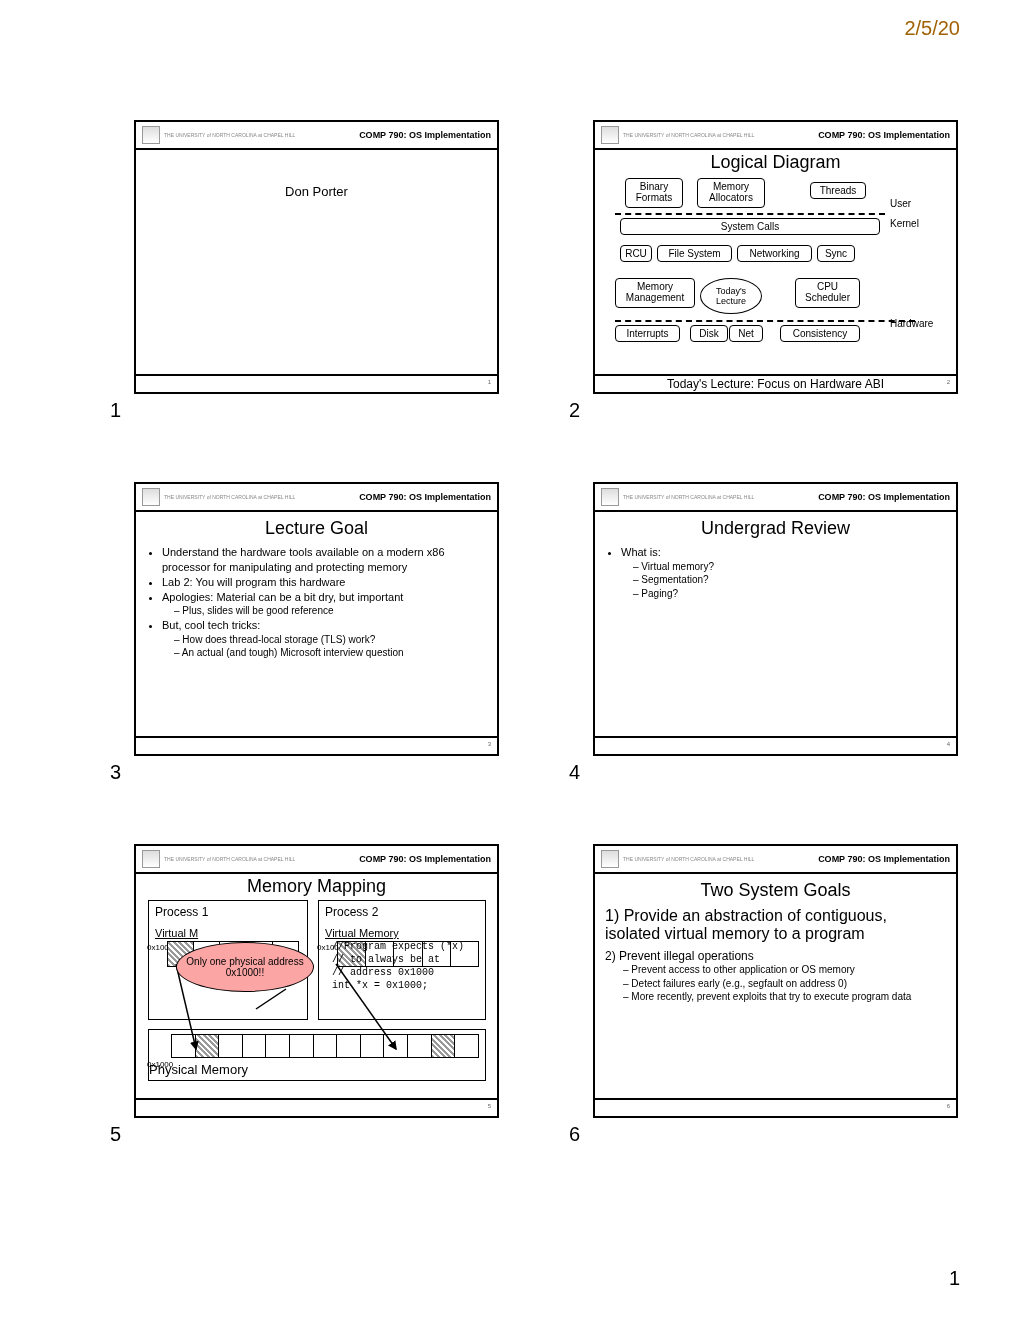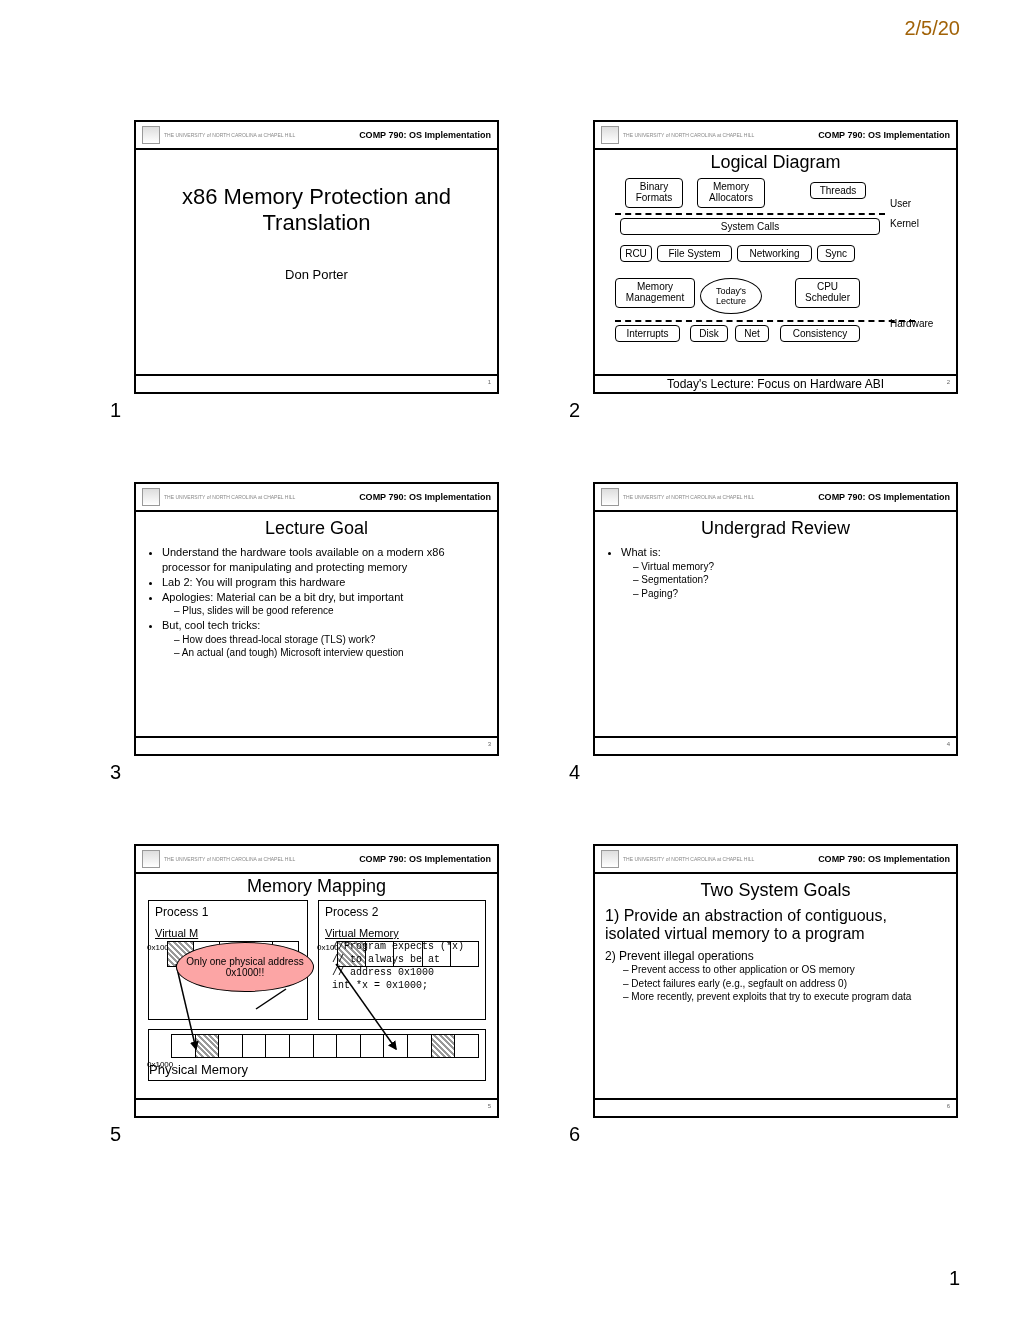--- a/index.html
+++ b/index.html
@@ -220,21 +220,20 @@
   <div class="slides-grid">
 
     <div class="slide-cell">
       <div class="slide">
         <div class="slide-header">
           <div class="logo"></div>
           <div class="univ">THE UNIVERSITY of NORTH CAROLINA at CHAPEL HILL</div>
           <div class="course">COMP 790: OS Implementation</div>
         </div>
         <div class="slide-body">
-          <div class="title-big">x86 Memory Protection and Translation</div>
           <div class="author">Don Porter</div>
         </div>
         <div class="slide-footer">
           <div class="footer-num">1</div>
         </div>
       </div>
       <div class="slide-number">1</div>
     </div>
 
     <div class="slide-cell">
@@ -261,21 +260,21 @@
           <div class="dbox" style="left:142px;top:95px;width:75px">Networking</div>
           <div class="dbox" style="left:222px;top:95px;width:38px">Sync</div>
 
           <div class="dbox" style="left:20px;top:128px;width:80px;height:30px">Memory Management</div>
           <div class="oval" style="left:105px;top:128px;width:60px;height:34px">Today's Lecture</div>
           <div class="dbox" style="left:200px;top:128px;width:65px;height:30px">CPU Scheduler</div>
 
           <div class="dash-line" style="left:20px;top:170px;width:300px"></div>
           <div class="dbox" style="left:20px;top:175px;width:65px">Interrupts</div>
           <div class="dbox" style="left:95px;top:175px;width:38px">Disk</div>
-          <div class="dbox" style="left:140px;top:175px;width:34px">Net</div>
+          <div class="dbox" style="left:134px;top:175px;width:34px">Net</div>
           <div class="dbox" style="left:185px;top:175px;width:80px">Consistency</div>
           <span class="label" style="left:295px;top:168px">Hardware</span>
         </div>
         <div class="slide-footer">
           <div class="s2-footer-text">Today's Lecture: Focus on Hardware ABI</div>
           <div class="footer-num">2</div>
         </div>
       </div>
       <div class="slide-number">2</div>
     </div>

